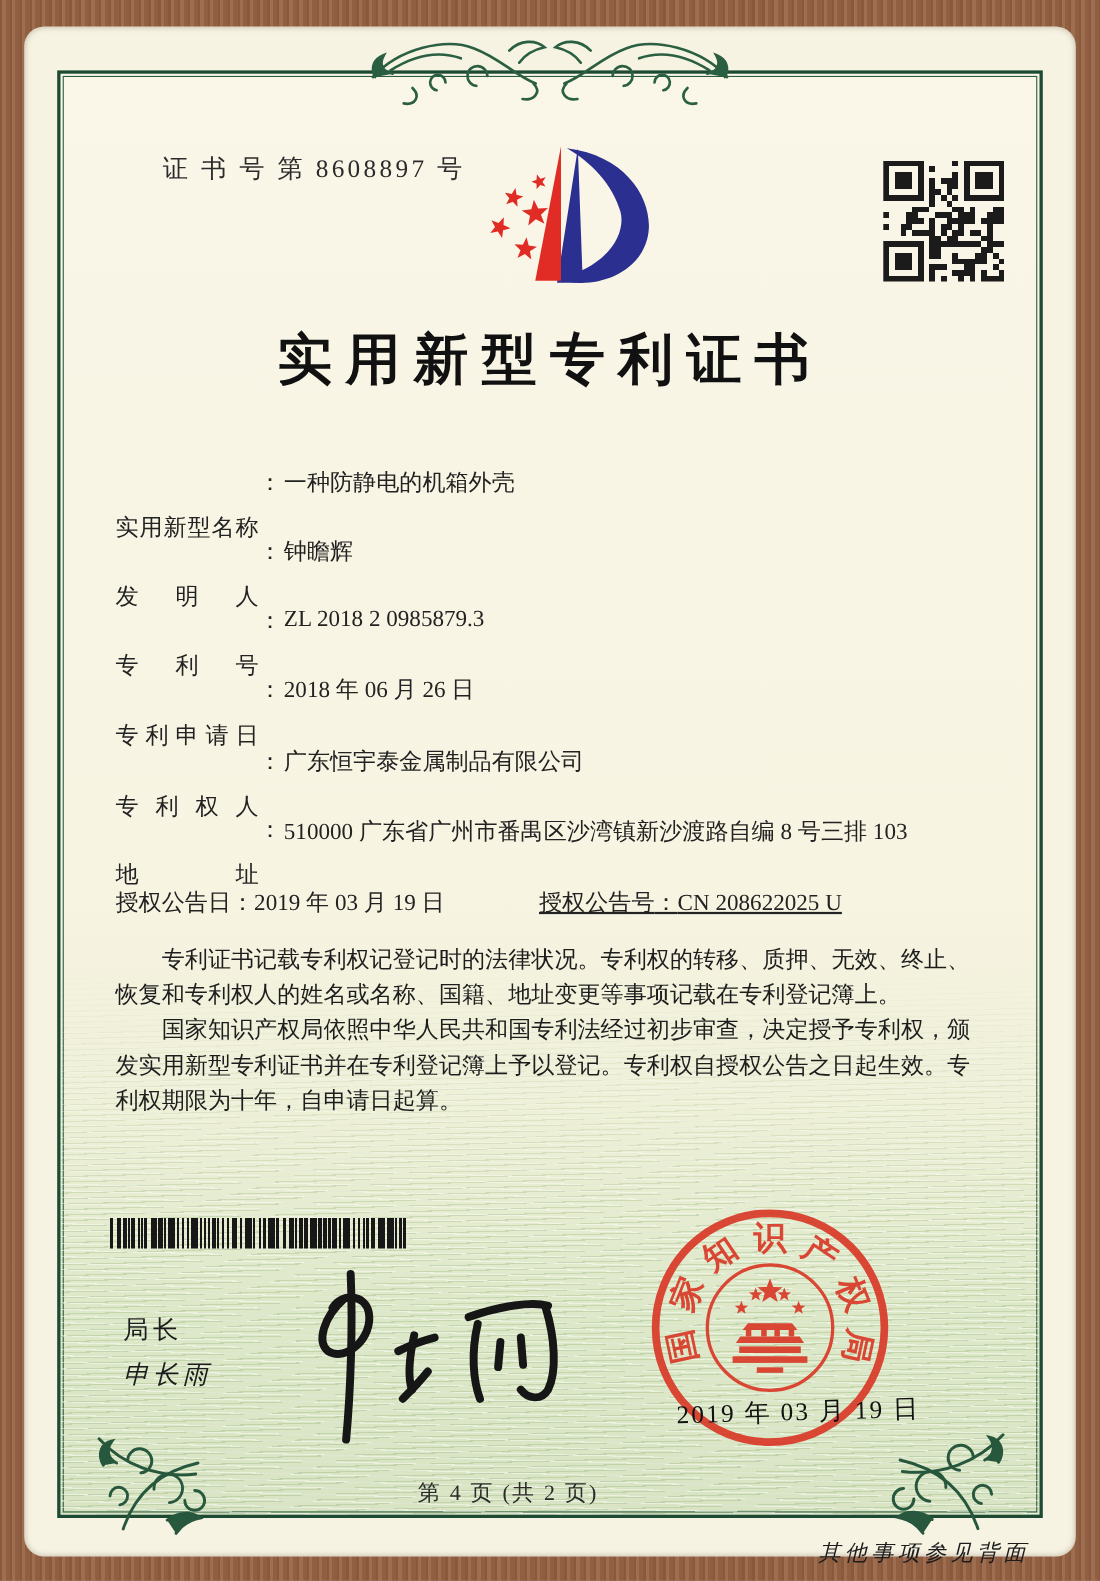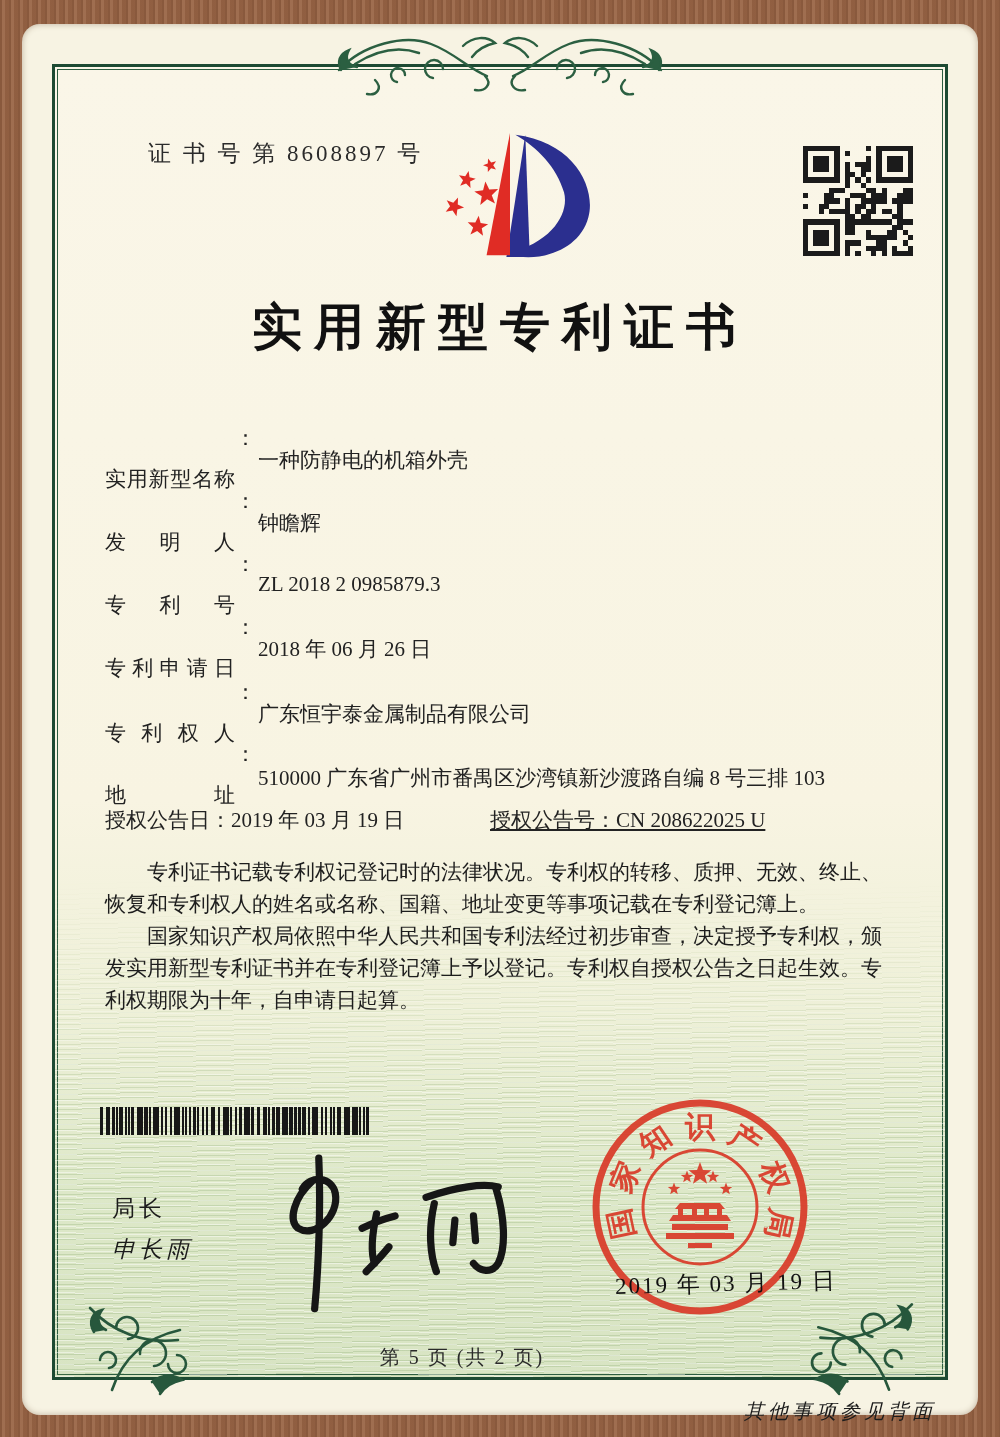--- a/index.html
+++ b/index.html
@@ -40,21 +40,21 @@
     mask-image:linear-gradient(to bottom, transparent 0%, #000 45%);
     pointer-events:none;
   }
   .abs{position:absolute;}
   .cert-number{left:105px;top:138px;font-size:23px;color:#2b2b2b;letter-spacing:3px;margin-left:43px;}
   .title{left:0;width:1000px;top:294px;text-align:center;font-size:50px;font-weight:bold;
          letter-spacing:12px;color:#111;}
   .row{left:105px;font-size:21px;color:#222;white-space:nowrap;}
   .flabel{display:inline-block;width:130px;text-align:justify;text-align-last:justify;vertical-align:top;margin-top:41px;}
   .fcolon{display:inline-block;vertical-align:top;}
-  .fvalue{display:inline-block;margin-left:2px;vertical-align:top;margin-top:22px;}
+  .fvalue{display:inline-block;margin-left:2px;vertical-align:top;}
   .fvalue.wrap{white-space:normal;width:618px;line-height:33px;}
   .paras{left:105px;top:856px;width:795px;font-size:21px;line-height:32px;color:#1d1d1d;}
   .paras p{margin:0;text-indent:2em;font-style:normal;}
   .director-title{left:112px;top:1193px;font-size:23px;letter-spacing:4px;color:#1c1c1c;}
   .director-name{left:112px;top:1234px;font-size:23px;letter-spacing:4px;color:#1c1c1c;font-style:italic;}
   .seal-date{left:615px;top:1268px;font-size:23px;color:#111;letter-spacing:2px;transform:rotate(-1.5deg);z-index:6;}
   .page-info{left:0;top:1344px;width:924px;text-align:center;font-size:20px;color:#2a2a2a;letter-spacing:2px;}
   .back-note{left:0;top:1398px;width:936px;text-align:right;font-size:20px;color:#1c1c1c;letter-spacing:4px;font-style:italic;}
   svg{display:block;}
 </style>
@@ -477,15 +477,15 @@
         <text x="0" y="0" font-size="30" text-anchor="middle" transform="translate(-45.3,-67.2) rotate(-34.0)" dominant-baseline="central">知</text>
         <text x="0" y="0" font-size="30" text-anchor="middle" transform="translate(0.0,-81.0) rotate(0.0)" dominant-baseline="central">识</text>
         <text x="0" y="0" font-size="30" text-anchor="middle" transform="translate(45.3,-67.2) rotate(34.0)" dominant-baseline="central">产</text>
         <text x="0" y="0" font-size="30" text-anchor="middle" transform="translate(75.1,-30.3) rotate(68.0)" dominant-baseline="central">权</text>
         <text x="0" y="0" font-size="30" text-anchor="middle" transform="translate(79.2,16.8) rotate(102.0)" dominant-baseline="central">局</text>
       </g>
   </svg>
 
   <div class="abs seal-date">2019 年 03 月 19 日</div>
 
-  <div class="abs page-info">第 5 页 (共 2 页)</div>
+  <div class="abs page-info">第 4 页 (共 2 页)</div>
   <div class="abs back-note">其他事项参见背面</div>
 </div>
 
 </body></html>

